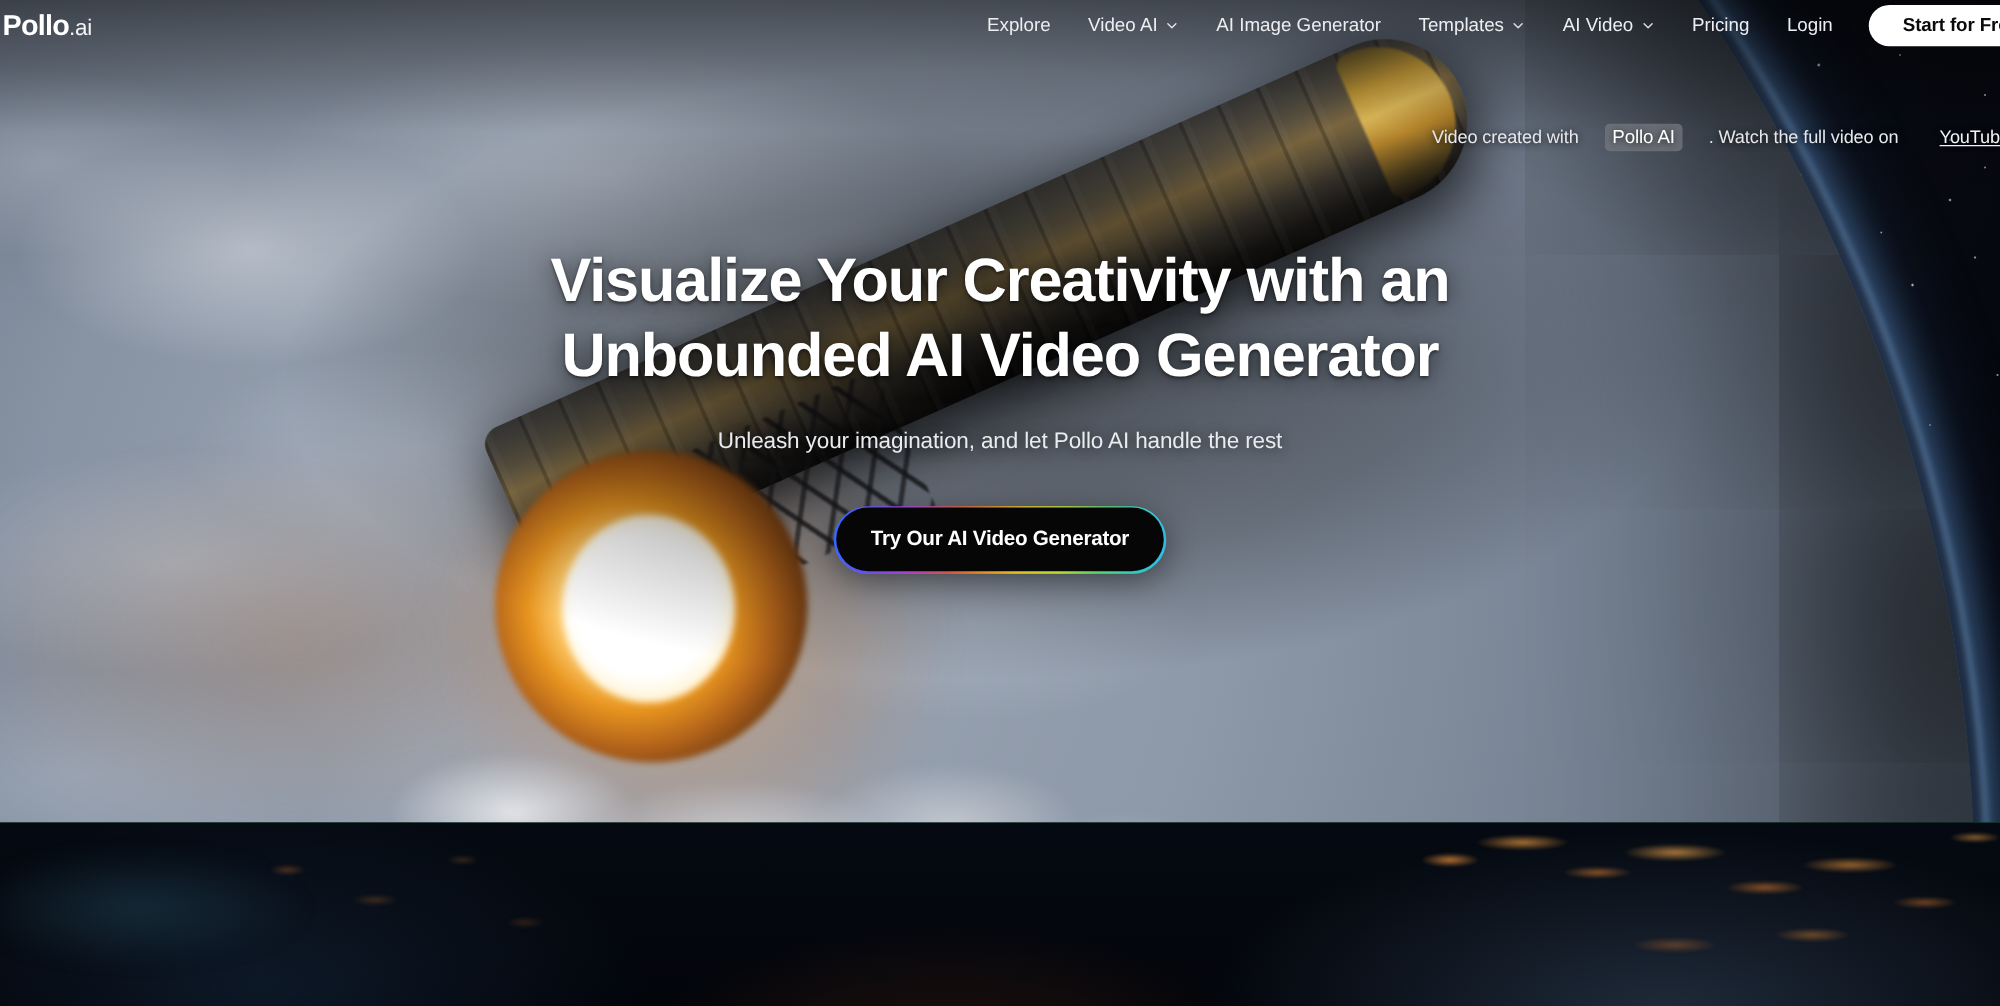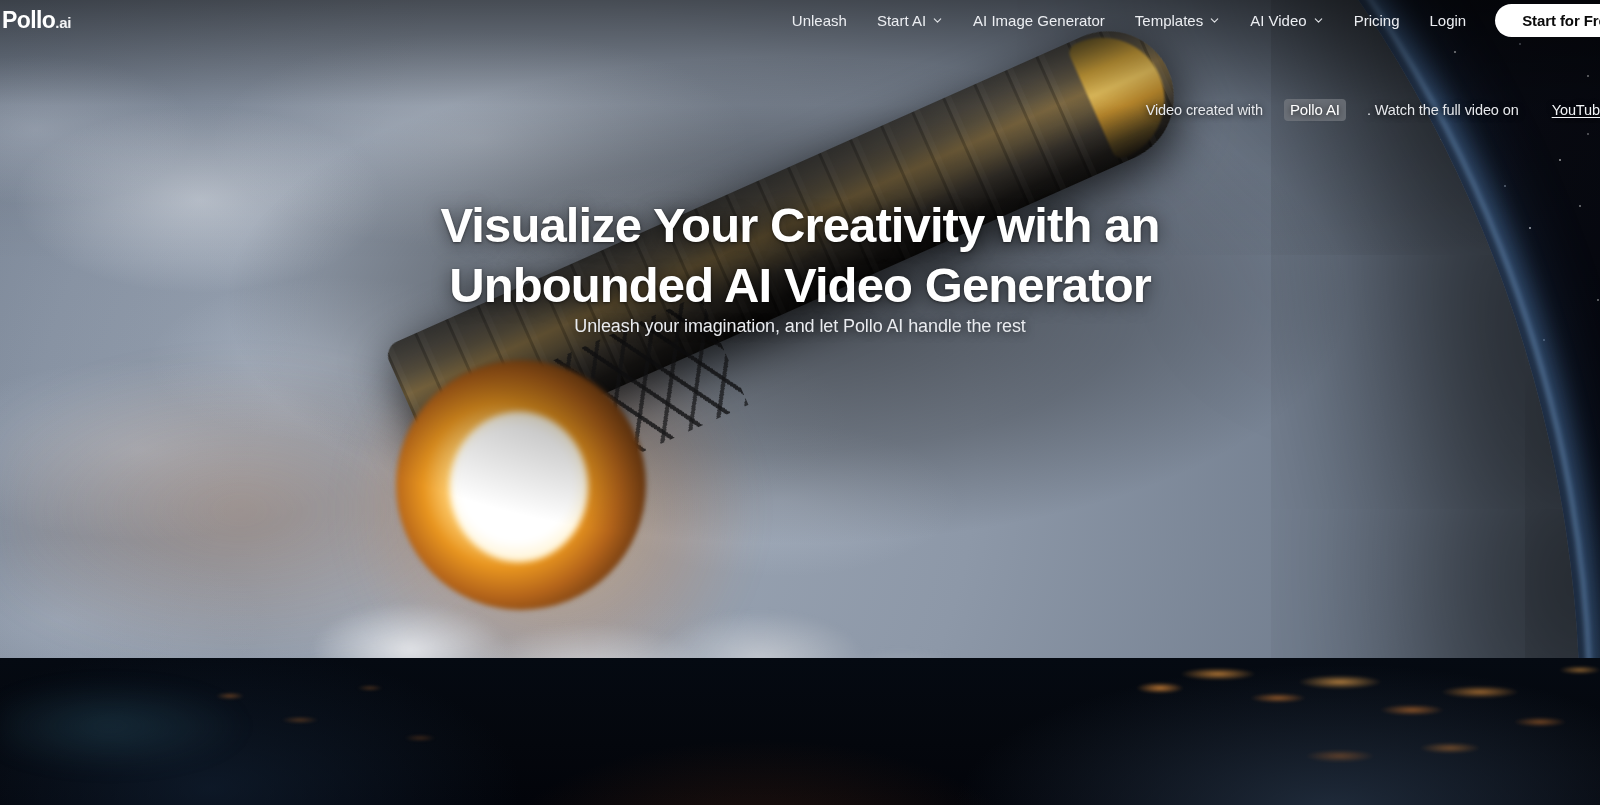--- a/index.html
+++ b/index.html
@@ -219,21 +219,21 @@
   
   .navbar {
     position:absolute; left:0; top:0; width:1600px; height:40px;
     display:flex; align-items:center; z-index:40;
   }
   .logo {
     margin-left:2px; display:flex; align-items:baseline;
     color:#fff; user-select:none; line-height:1;
   }
   .logo-main { font-size:23px; font-weight:800; letter-spacing:-.6px; }
-  .logo-suffix { font-size:15px; font-weight:700; letter-spacing:-.2px; color:#f2f3f5; }
+  .logo-suffix { font-size:18px; font-weight:400; letter-spacing:-.2px; color:#f2f3f5; }
 
   .nav-links {
     margin-left:auto; display:flex; align-items:center; gap:0px;
     height:40px; white-space:nowrap;
   }
   .nav-item {
     display:flex; align-items:center; gap:6px;
     padding:0 15px; height:40px;
     color:#eceef2; font-size:15px; font-weight:400; cursor:pointer;
   }
@@ -258,21 +258,21 @@
   }
   .hero-content > * { pointer-events:auto; }
   .headline {
     margin-top:196px;
     width:880px; text-align:center;
     color:#fff; font-size:49px; font-weight:800;
     line-height:1.22; letter-spacing:-.9px;
     text-shadow:0 2px 18px rgba(0,0,0,.55), 0 1px 3px rgba(0,0,0,.5);
   }
   .subhead {
-    text-align:center;
+    margin-top:26px; text-align:center;
     color:#e9ebef; font-size:18px; font-weight:400; letter-spacing:-.1px;
     text-shadow:0 1px 10px rgba(0,0,0,.6);
   }
   .try-btn-shell {
     margin-top:42px;
     position:relative;
     width:266px; height:54px; border-radius:999px;
     padding:1.6px;
     background:linear-gradient(97deg,
       #2f6bff 0%, #6c4bf0 13%, #a93fd0 24%,
@@ -383,25 +383,25 @@
   </div>
 
   <div class="navbar">
     <div class="logo">
       <span class="logo-main">Pollo</span>
       <span class="logo-suffix">.ai</span>
     </div>
 
     <nav class="nav-links">
       <div class="nav-item">
-        <span>Unleash</span>
-      </div>
-
-      <div class="nav-item">
-        <span>Start AI</span>
+        <span>Explore</span>
+      </div>
+
+      <div class="nav-item">
+        <span>Video AI</span>
         <span class="chev">
           <svg viewBox="0 0 12 12" fill="none" xmlns="http://www.w3.org/2000/svg">
             <path d="M2.5 4.3L6 7.8L9.5 4.3" stroke="#e8eaee" stroke-width="1.25" stroke-linecap="round" stroke-linejoin="round"></path>
           </svg>
         </span>
       </div>
 
       <div class="nav-item">
         <span>AI Image Generator</span>
       </div>
@@ -432,20 +432,23 @@
         <span>Login</span>
       </div>
 
       <button class="cta-start">Start for Free</button>
     </nav>
   </div>
 
   <div class="hero-content">
     <h1 class="headline">Visualize Your Creativity with an Unbounded AI Video Generator</h1>
     <p class="subhead">Unleash your imagination, and let Pollo AI handle the rest</p>
+    <div class="try-btn-shell">
+      <div class="try-btn-inner">Try Our AI Video Generator</div>
+    </div>
   </div>
 
   <div class="video-caption">
     <span class="vc-text">Video created with</span>
     <span class="vc-chip">Pollo AI</span>
     <span class="vc-text">. Watch the full video on</span>
     <span style="width:5px"></span>
     <span class="vc-link">YouTub</span>
   </div>
 

